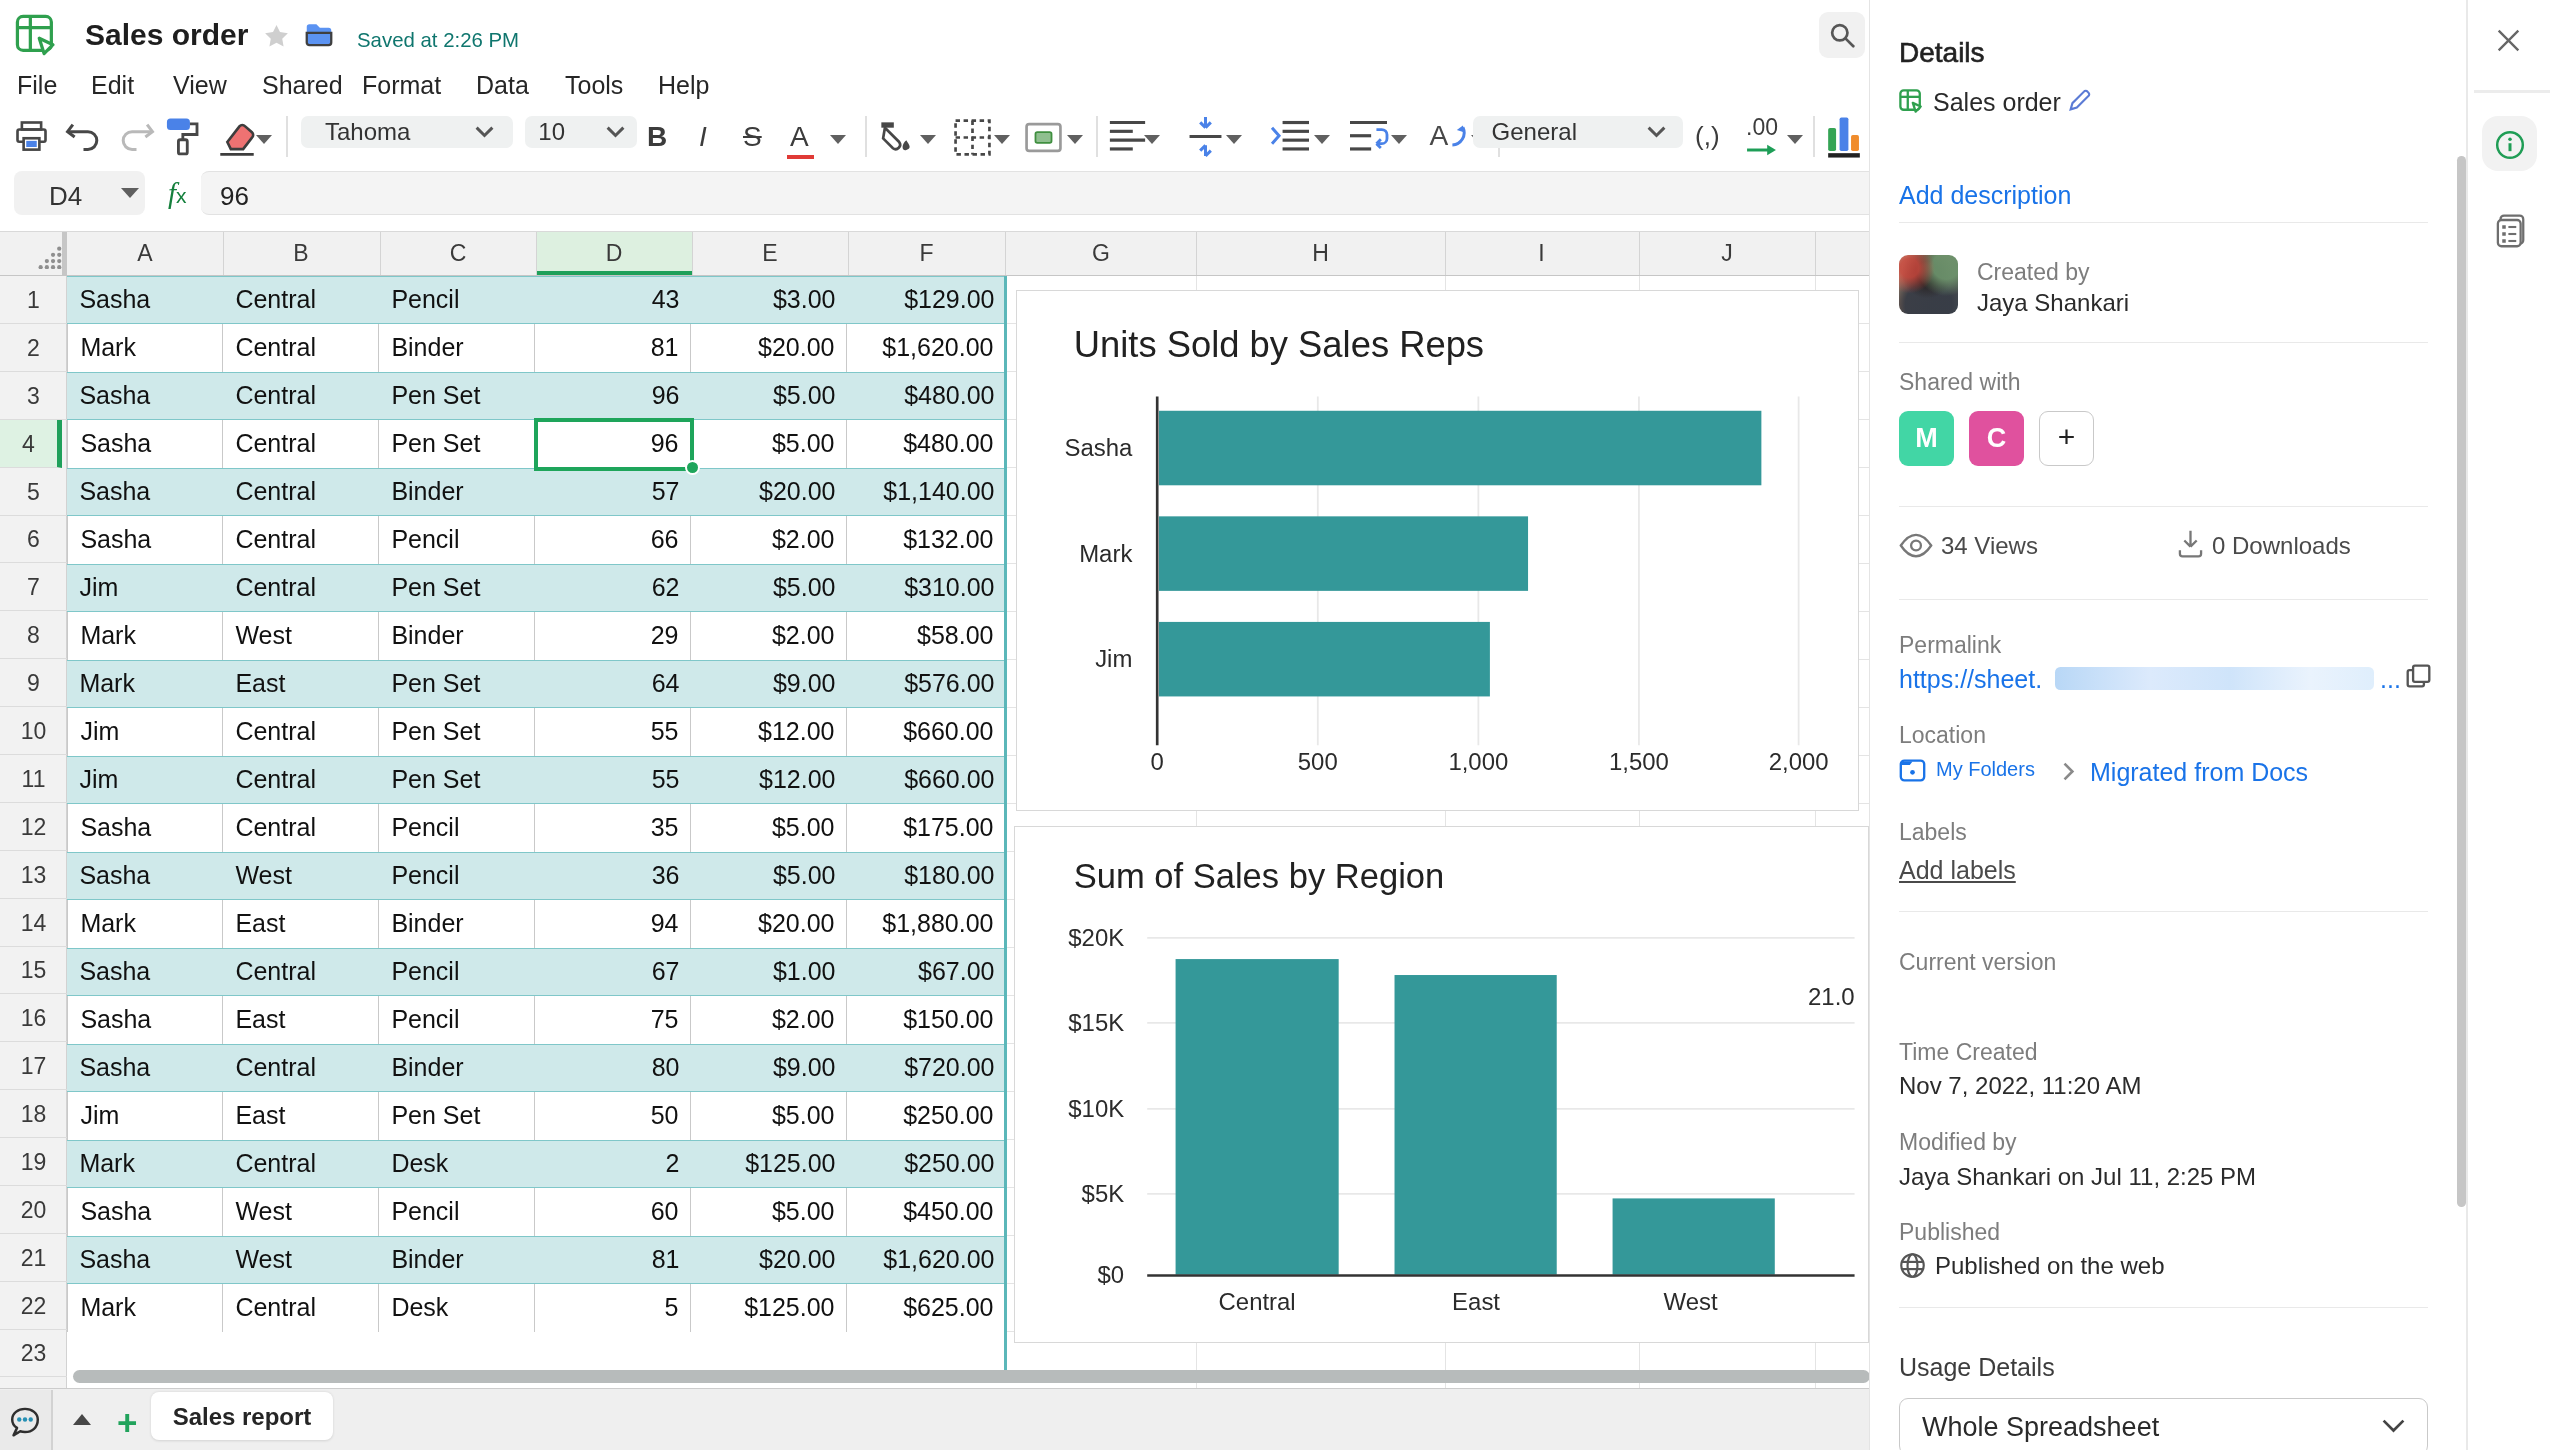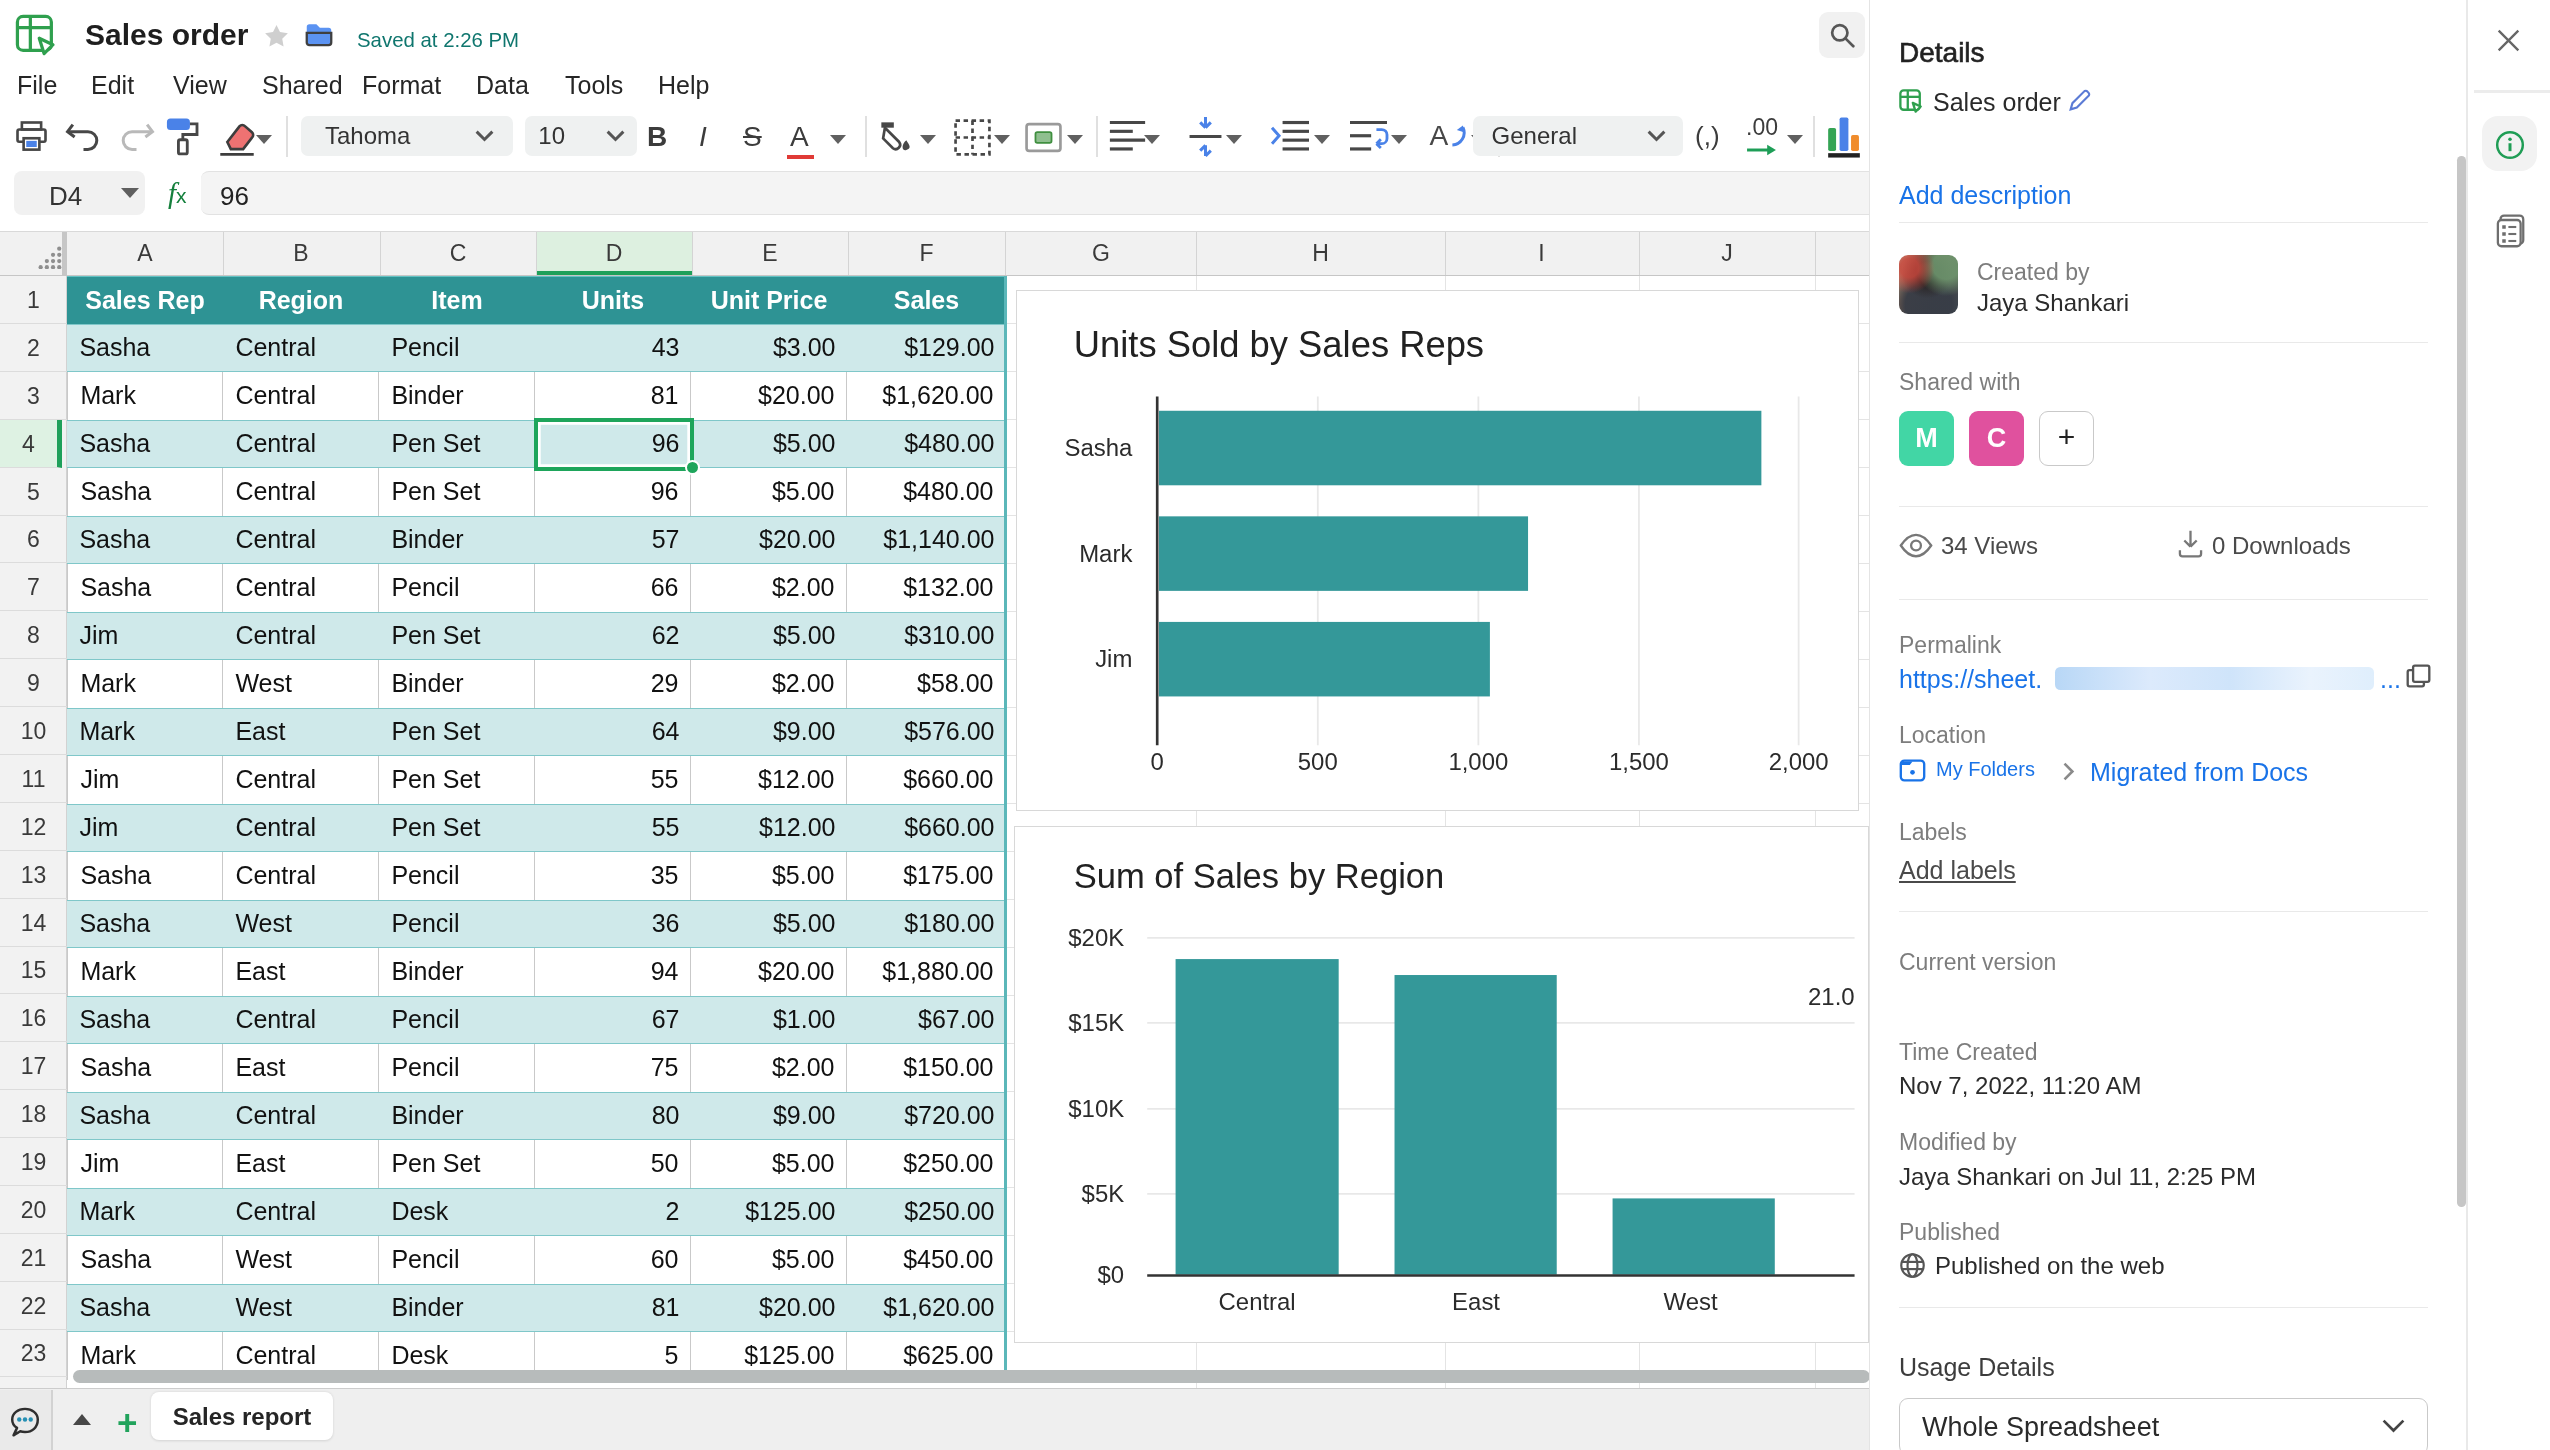--- a/index.html
+++ b/index.html
@@ -4,21 +4,21 @@
 *{margin:0;padding:0;box-sizing:border-box;}
 html,body{width:2550px;height:1451px;overflow:hidden;background:#fff;
   font-family:"Liberation Sans",sans-serif;}
 .abs{position:absolute;}
 #app{position:relative;width:2550px;height:1451px;}
 
 #title{left:85px;top:18px;font-size:30px;font-weight:bold;color:#1e1e1e;}
 #saved{left:357px;top:29px;font-size:20.4px;color:#0f766e;}
 .menu{top:71px;font-size:25px;color:#262626;}
 
-.tbox{height:40px;top:116px;background:#eff1f1;border-radius:7px;color:#333;
+.tbox{height:32px;top:116px;background:#eff1f1;border-radius:7px;color:#333;
   font-size:24px;display:flex;align-items:center;}
 .tbtxt{font-size:27px;color:#3c3c3c;top:121px;}
 .vdiv{width:1.8px;top:116px;height:41px;background:#e0e0e0;}
 .car{width:0;height:0;border-left:8px solid transparent;border-right:8px solid transparent;
   border-top:9.8px solid #606060;top:135px;}
 
 #nbox{left:14px;top:171px;width:131px;height:44px;background:#f1f1f1;border-radius:8px;}
 #fbox{left:201px;top:171px;width:1668px;height:44px;background:#f4f4f4;border-radius:8px 0 0 8px;border-top:0.9px solid #e2e2e2;border-bottom:0.9px solid #e2e2e2;}
 
 #colhdr{left:0;top:231px;width:1869px;height:45px;background:#f1f1f1;border-top:0.9px solid #d9d9d9;border-bottom:1.8px solid #c6c6c6;}
@@ -285,28 +285,20 @@
  <div class="gn" style="top:766px">17</div>
       <div class="gn" style="top:814px">18</div>
  <div class="gn" style="top:862px">19</div>
       <div class="gn" style="top:910px">20</div>
  <div class="gn" style="top:958px">21</div>
       <div class="gn" style="top:1006px">22</div>
  <div class="gn" style="top:1053px">23</div>
 </div>
 
 <div class="abs" id="tbl">
-<div class="r hdr">
-        <div class="c w0">Sales Rep</div>
-        <div class="c w1">Region</div>
-        <div class="c w2">Item</div>
-        <div class="c w3">Units</div>
-        <div class="c w4">Unit Price</div>
-        <div class="c w5">Sales</div>
-      </div>
 <div class="r alt">
         <div class="c w0 tl">Sasha</div>
         <div class="c w1 tl">Central</div>
         <div class="c w2 tl">Pencil</div>
         <div class="c w3 tr">43</div>
         <div class="c w4 tr">$3.00</div>
         <div class="c w5 tr">$129.00</div>
       </div>
 <div class="r wht">
         <div class="c w0 tl">Mark</div>

